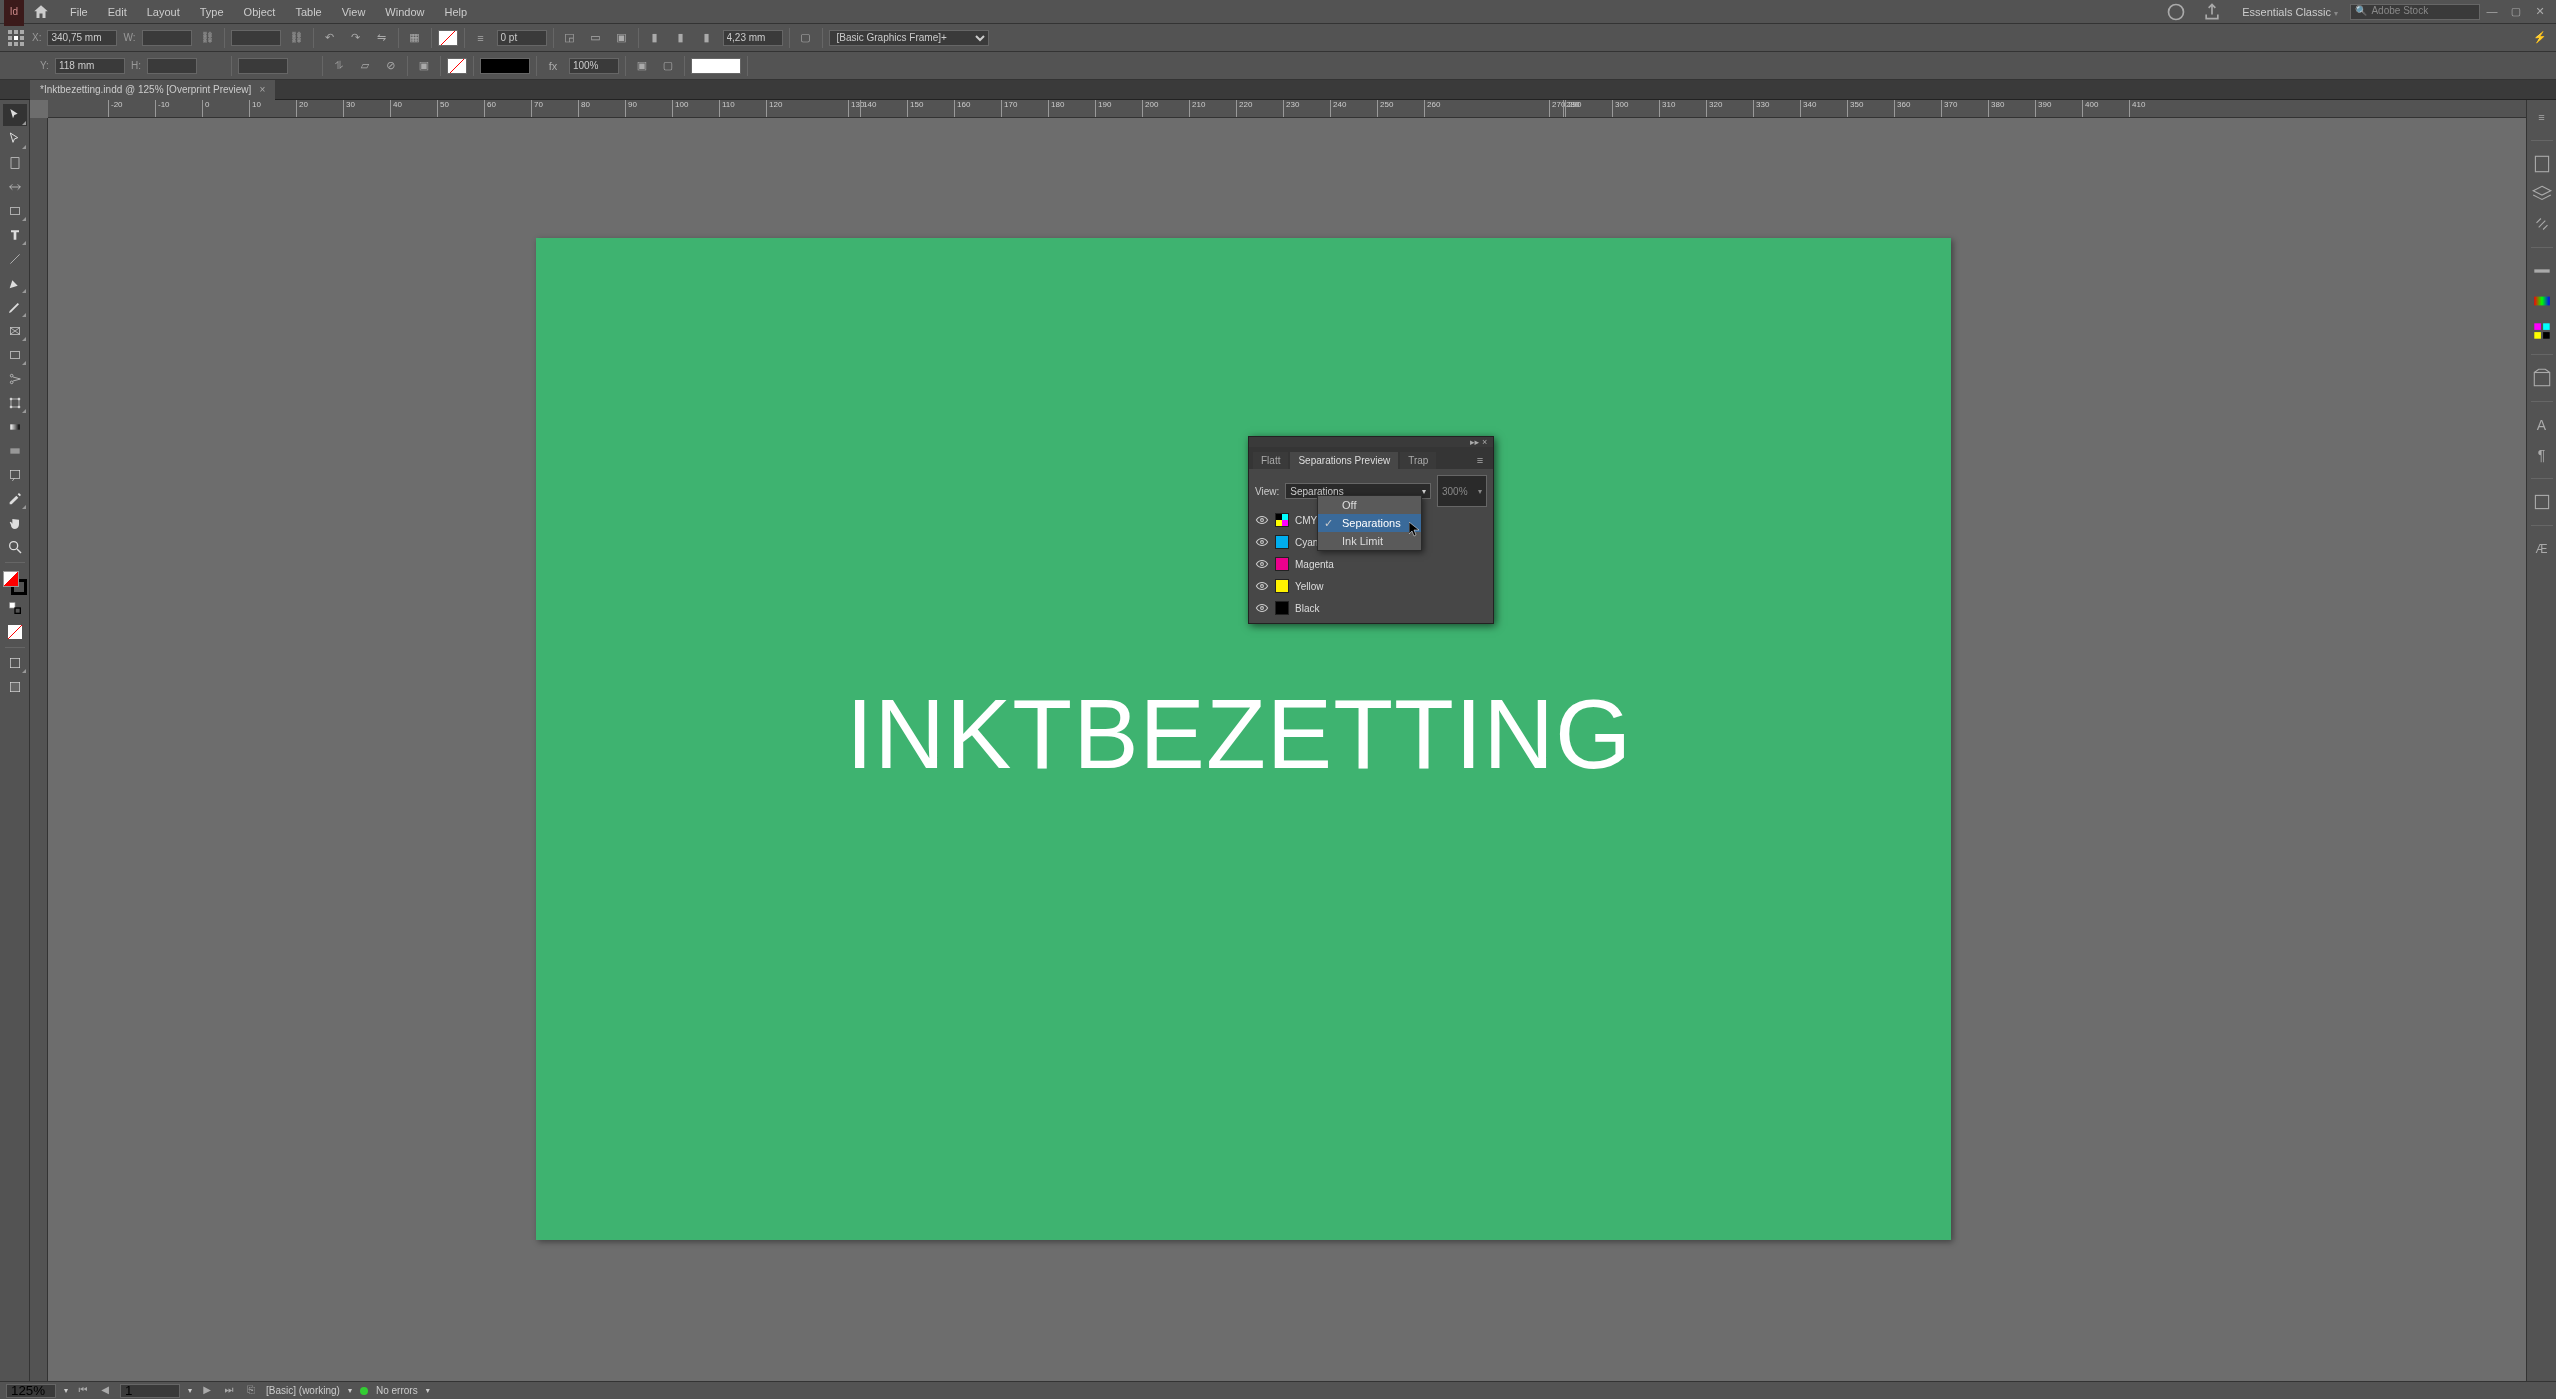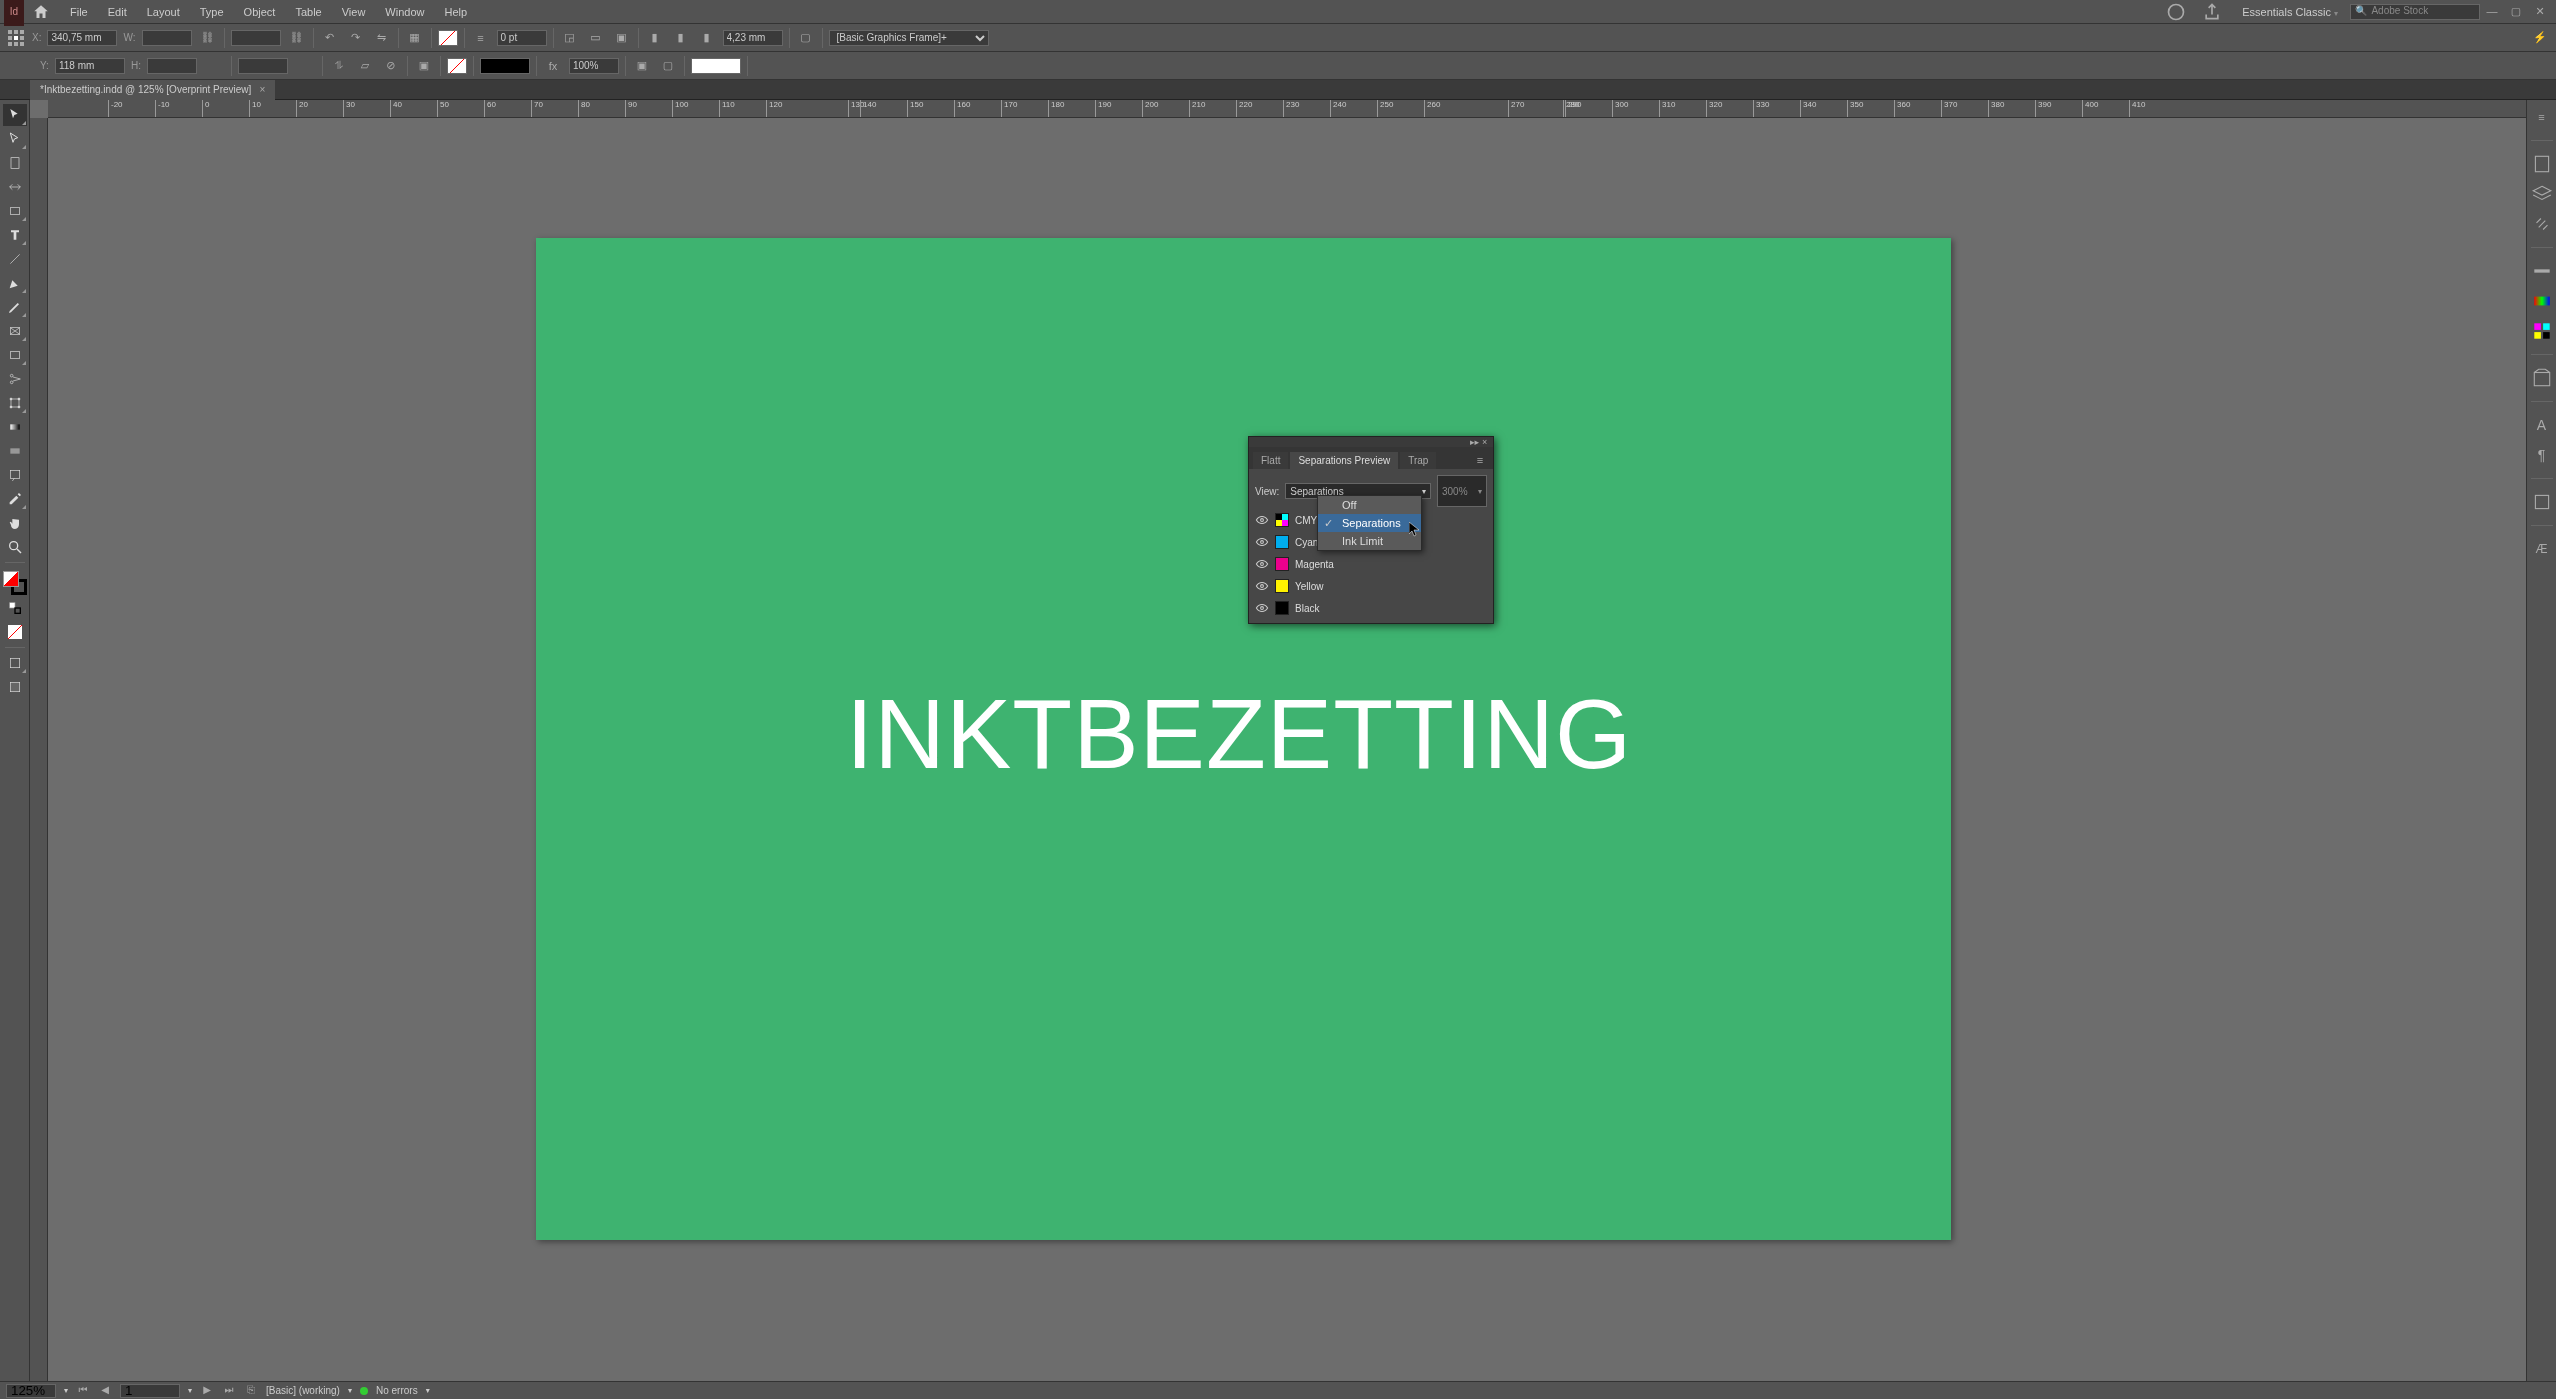--- a/index.html
+++ b/index.html
@@ -375,21 +375,21 @@
         <div class="tick" style="left: 953px;">170</div>
         <div class="tick" style="left: 1000px;">180</div>
         <div class="tick" style="left: 1047px;">190</div>
         <div class="tick" style="left: 1094px;">200</div>
         <div class="tick" style="left: 1141px;">210</div>
         <div class="tick" style="left: 1188px;">220</div>
         <div class="tick" style="left: 1235px;">230</div>
         <div class="tick" style="left: 1282px;">240</div>
         <div class="tick" style="left: 1329px;">250</div>
         <div class="tick" style="left: 1376px;">260</div>
-        <div class="tick" style="left: 1460px;">270</div>
+        <div class="tick" style="left: 1501px;">270</div>
         <div class="tick" style="left: 1470px; margin-left: 45px;">280</div>
         <div class="tick" style="left: 1517px;">290</div>
         <div class="tick" style="left: 1564px;">300</div>
         <div class="tick" style="left: 1611px;">310</div>
         <div class="tick" style="left: 1658px;">320</div>
         <div class="tick" style="left: 1705px;">330</div>
         <div class="tick" style="left: 1752px;">340</div>
         <div class="tick" style="left: 1799px;">350</div>
         <div class="tick" style="left: 1846px;">360</div>
         <div class="tick" style="left: 1893px;">370</div>

